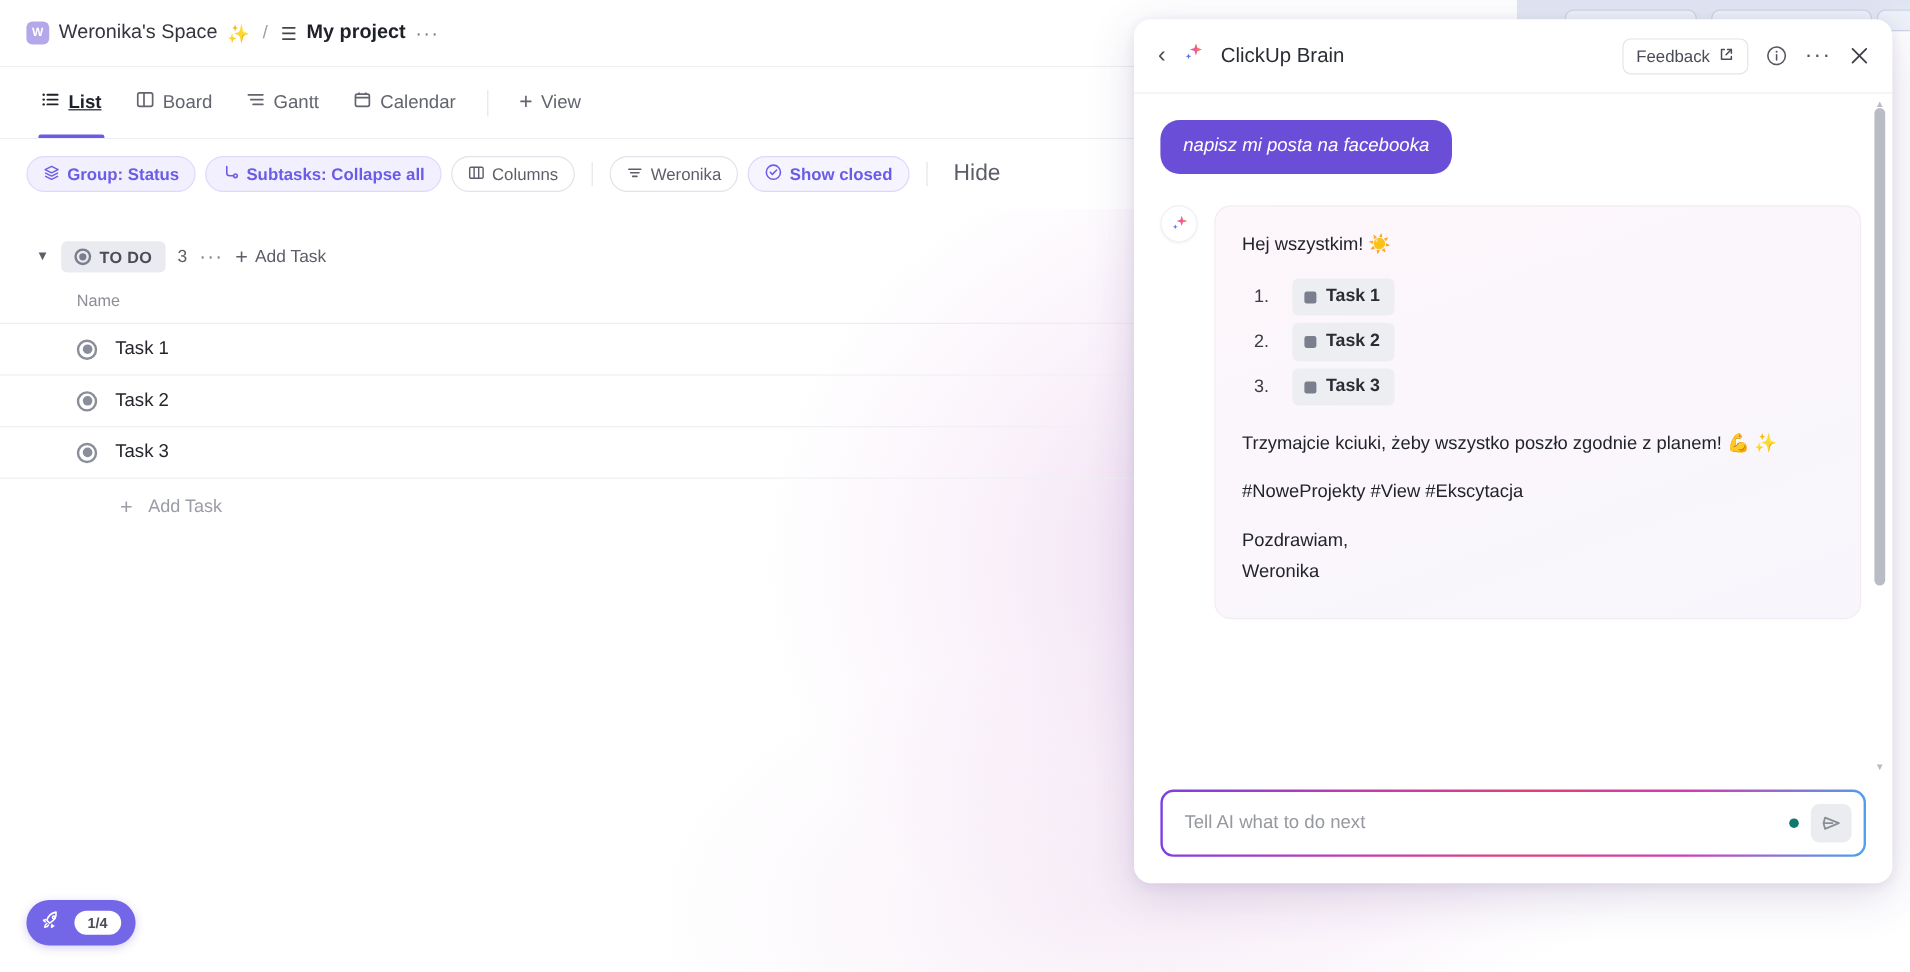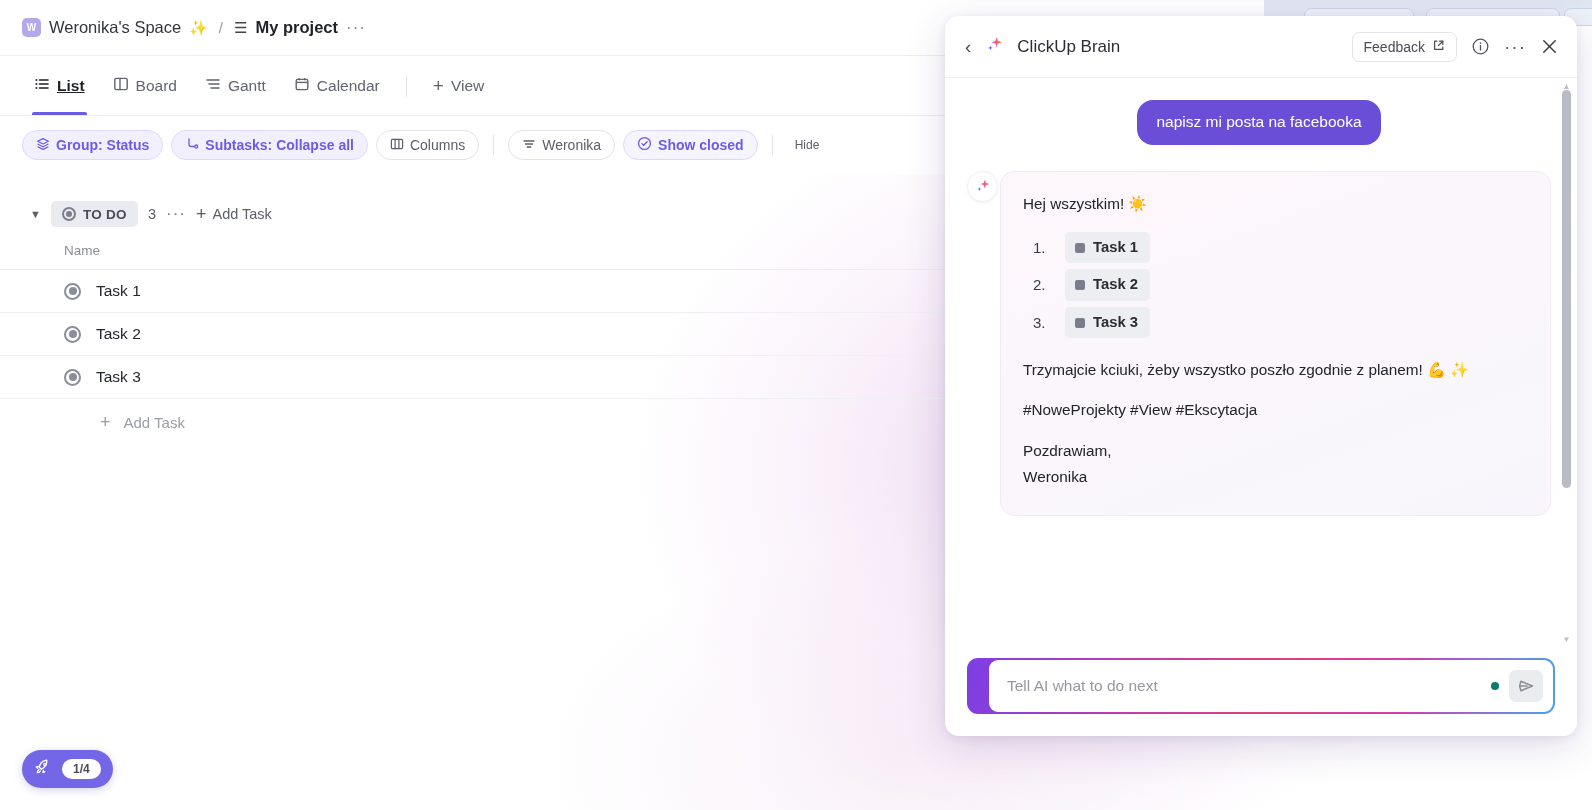--- a/index.html
+++ b/index.html
@@ -67,21 +67,21 @@
     display:flex; align-items:center; gap:8px; padding-left:22px; background:#ffffff;
   }
   .chip {
     display:flex; align-items:center; gap:6px; height:30px; padding:0 13px;
     border-radius:16px; font-size:14px; border:1px solid #e2e3e9; color:#5c5e68;
     background:#fff; white-space:nowrap; cursor:pointer;
   }
   .chip.purple { background:#f2f0fe; border-color:#ded9fb; color:#6b5ce7; font-weight:600; }
   .chip.outline-purple { background:#f6f4ff; border-color:#ddd7fb; color:#6b5ce7; font-weight:600; }
   .fb-div { width:1px; height:20px; background:#e4e5ea; margin:0 6px; }
-  .hide-btn { font-size:12px; color:#5c5e68; padding:0 8px; cursor:pointer; }
+  .hide-btn { font-size:19px; color:#5c5e68; padding:0 8px; cursor:pointer; }
 
   
   .grouphdr {
     position:absolute; top:196px; left:0; width:1264px; height:36px;
     display:flex; align-items:center; gap:10px; padding-left:30px;
   }
   .caret { color:#5c5e68; font-size:11px; }
   .status-chip {
     display:flex; align-items:center; gap:7px; height:26px; padding:0 11px;
     border-radius:5px; background:#eaebf0; font-size:13.5px; font-weight:700;
@@ -138,26 +138,26 @@
   .feedback-btn {
     display:flex; align-items:center; gap:7px; height:30px; padding:0 11px;
     border:1px solid #e3e4ea; border-radius:7px; font-size:14px; color:#4a4c56;
     background:#fff; cursor:pointer;
   }
   .ic { color:#55575f; cursor:pointer; display:flex; align-items:center; }
 
   .chat {
     flex:1; overflow:hidden; position:relative; padding:22px 26px 8px 22px;
   }
-  .msg-user { display:flex; justify-content:center; }
+  .msg-user { display:flex; justify-content:flex-start;font-style:italic; }
   .bubble-user {
     background:#6b4ed8; color:#fff; font-size:15.5px;
     border-radius:16px; padding:12px 19px; max-width:330px; line-height:1.35;
   }
-  .msg-ai { display:flex; gap:2px; margin-top:26px; align-items:flex-start; }
+  .msg-ai { display:flex; gap:14px; margin-top:26px; align-items:flex-start; }
   .ai-avatar {
     width:31px; height:31px; border-radius:50%; background:#fff; flex:none;
     border:1px solid #f0eef7; display:flex; align-items:center; justify-content:center;
     box-shadow:0 1px 3px rgba(0,0,0,.05);
   }
   .bubble-ai {
     flex:1; background:linear-gradient(160deg,#fdf7fb 0%, #fbf6fb 40%, #f8f6fc 100%);
     border:1px solid #f3eaf4; border-radius:14px; padding:20px 22px 26px 22px;
     color:#22242b; font-size:15.3px; line-height:1.58;
   }
@@ -179,21 +179,21 @@
   .sb-thumb { position:absolute; top:4px; width:9px; height:398px; background:#b9bcc4; border-radius:5px; }
   .sb-arrow { position:absolute; left:0; width:9px; text-align:center; color:#b9bcc4; font-size:8px; }
 
   .composer { flex:none; padding:10px 22px 22px 22px; }
   .inputwrap {
     position:relative; border-radius:11px; padding:2px;
     background:linear-gradient(100deg,#7b3fe4 0%, #c23bb0 28%, #e0407a 52%, #d33bb5 74%, #4aa3f0 100%);
   }
   .inputinner {
     background:#fff; border-radius:9px; height:52px; display:flex; align-items:center;
-    padding:0 10px 0 18px; gap:10px;margin-left:20px;
+    padding:0 10px 0 18px; gap:10px;
   }
   .ai-input {
     flex:1; border:none; outline:none; font-size:15.5px; color:#2b2d35;
     font-family:"Liberation Sans", sans-serif; background:transparent;
   }
   .ai-input::placeholder { color:#96989f; }
   .dot-ok { width:8px; height:8px; border-radius:50%; background:#0c7a6c; flex:none; }
   .send-btn {
     width:34px; height:32px; border-radius:7px; background:#ebecef;
     display:flex; align-items:center; justify-content:center; cursor:pointer; flex:none;

